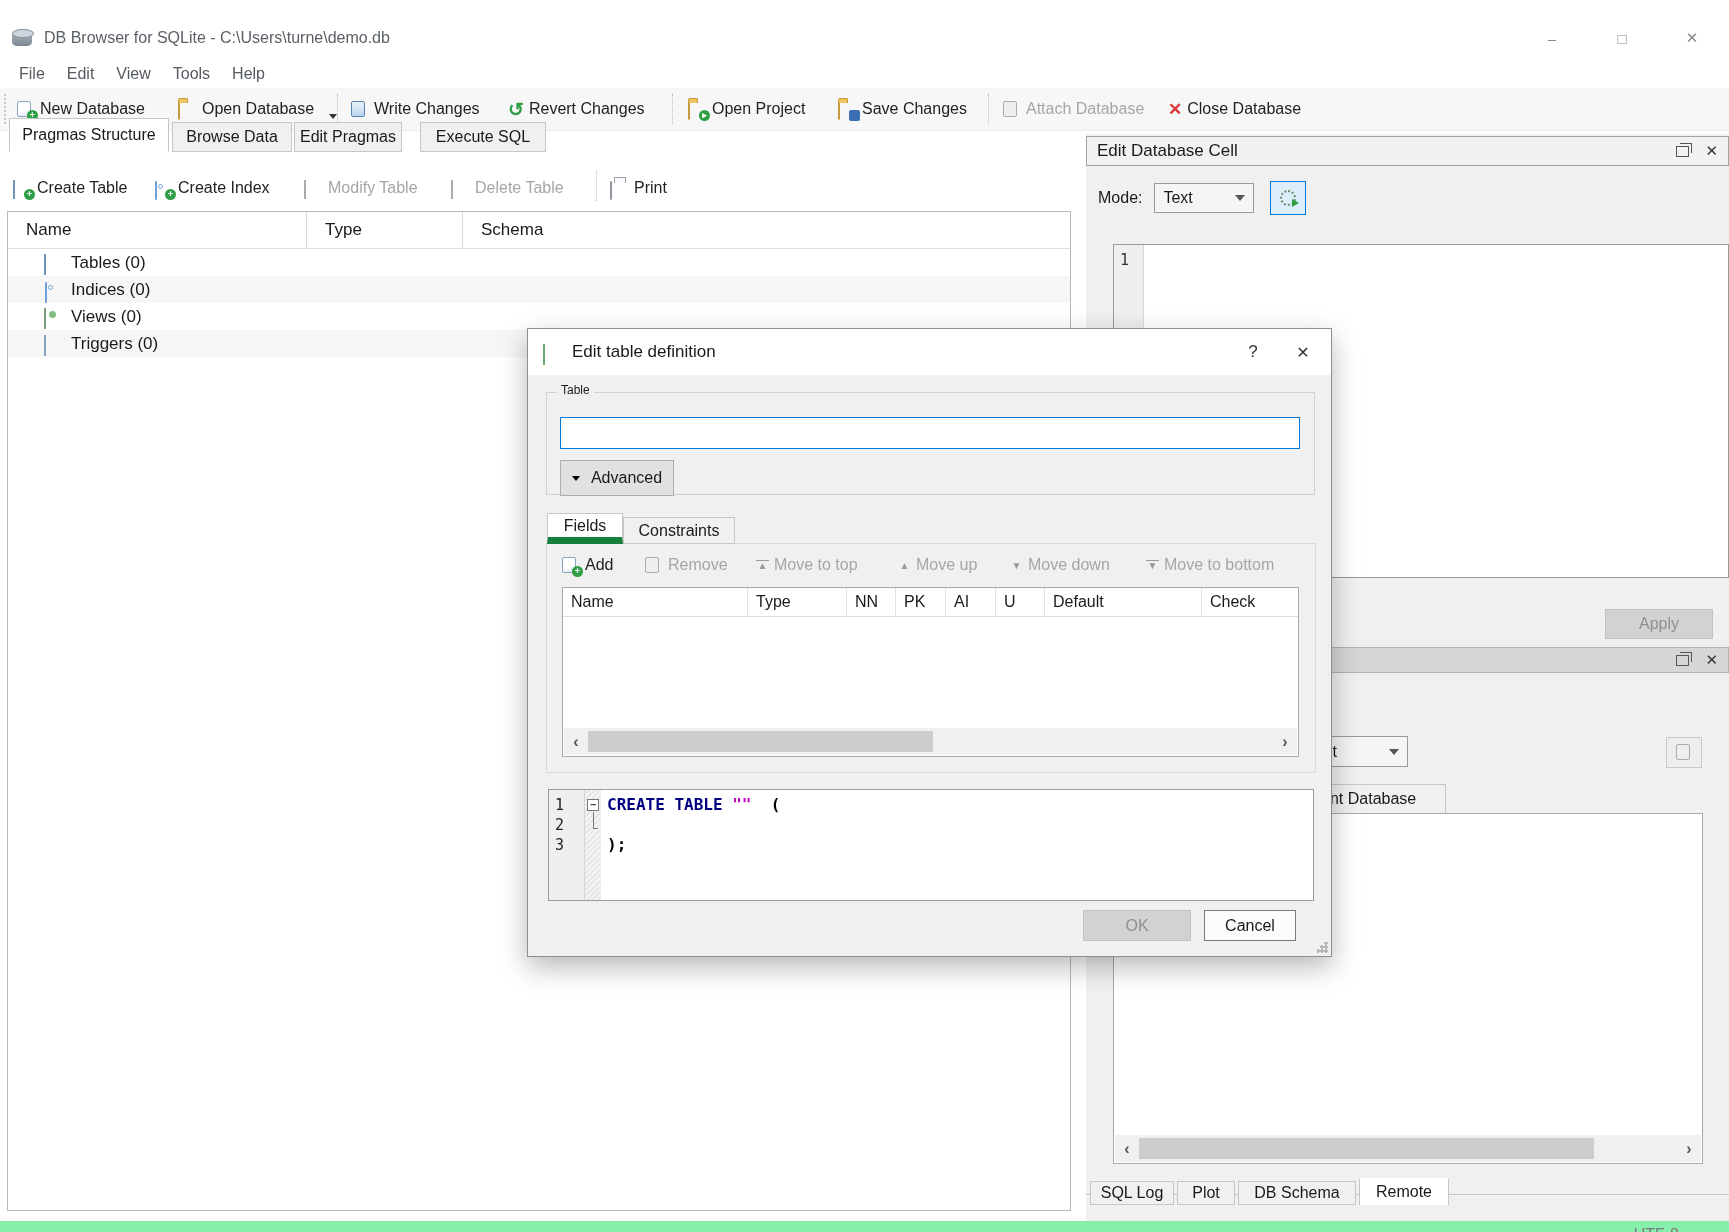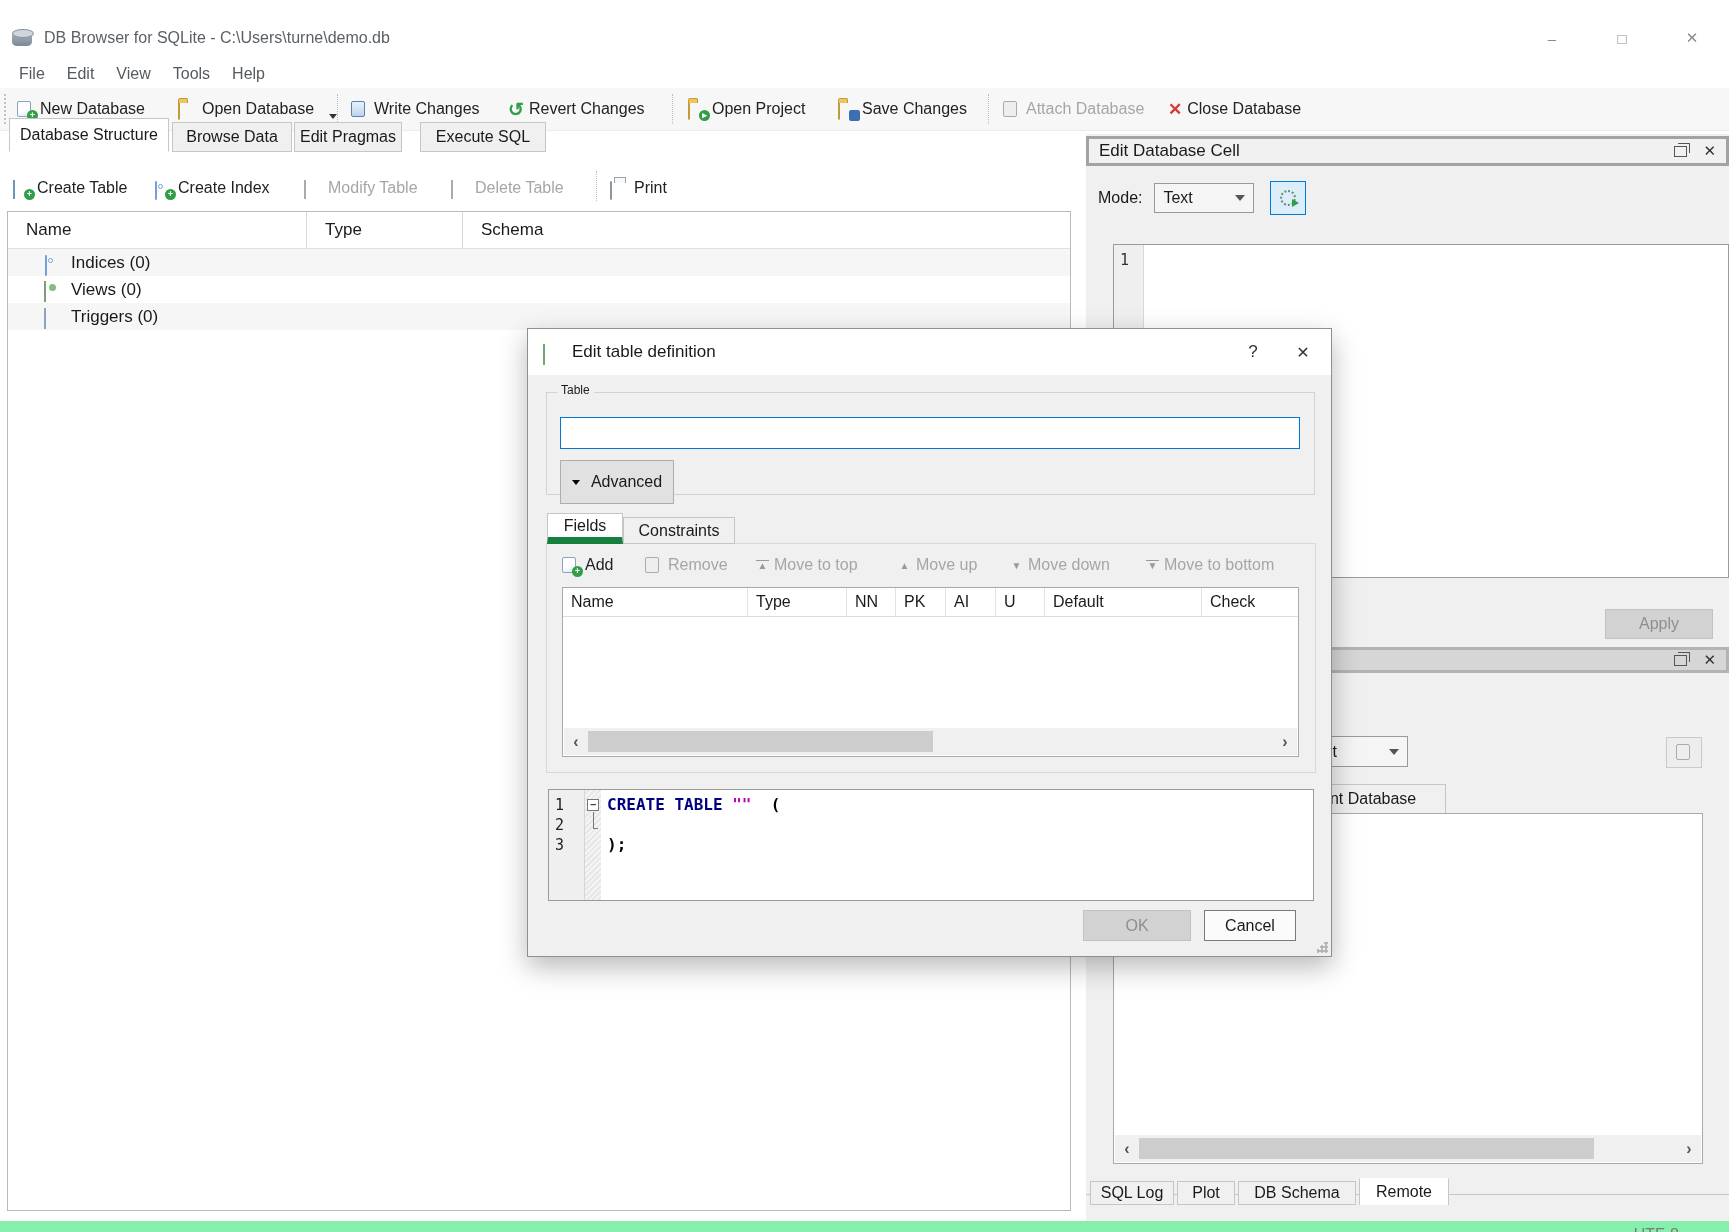--- a/index.html
+++ b/index.html
@@ -24,21 +24,21 @@
   .maintab.active { background:#fff; border-bottom:1px solid #fff; z-index:2; }
   .structbar { left:0; top:151px; width:1071px; height:40px; background:#fff; }
   
   .tree { left:7px; top:195px; width:1064px; height:1000px; background:#fff; border:1px solid #b9b9b9; }
   .tree-h { display:flex; height:37px; border-bottom:1px solid #e0e0e0; font-size:17px; align-items:center; }
   .tree-hc { padding-left:18px; height:100%; display:flex; align-items:center; border-right:1px solid #d8d8d8; }
   .tree-row { display:flex; align-items:center; height:27px; font-size:17px; padding-left:36px; gap:8px; }
   .tree-row.alt { background:#f6f6f6; }
   
   .panel { background:#f0f0f0; }
-  .ptitle { border:3px solid #a3a3a3; background:#f1f1f1; display:flex; align-items:center; padding:0 10px; font-size:17px;justify-content:flex-end; }
+  .ptitle { border:1px solid #a3a3a3; background:#f1f1f1; display:flex; align-items:center; padding:0 10px; font-size:17px;justify-content:flex-end; }
   .dock-ic { width:13px; height:11px; border:1px solid #555; position:relative; background:#f1f1f1; }
   .dock-ic::before { content:""; position:absolute; left:3px; top:-4px; width:11px; height:9px; border:1px solid #555; border-bottom:none; border-left:none; }
   .xglyph { color:#333; font-size:15px; }
   .combo { background:#f5f5f5; border:1px solid #9a9a9a; display:flex; align-items:center; justify-content:space-between; padding:0 8px; font-size:16px; }
   .chev { width:0; height:0; border-left:5px solid transparent; border-right:5px solid transparent; border-top:6px solid #555; }
   .btn { display:flex; align-items:center; justify-content:center; font-size:16px; border:1px solid #adadad; background:#e1e1e1; }
   .btn.disb { background:#d2d2d2; border-color:#c2c2c2; color:#8f8f8f; }
   .btn.cancel { background:#fbfbfb; border:1px solid #7a7a7a; }
   .icbtn { position:absolute; top:160px; width:38px; height:36px; display:flex; align-items:center; justify-content:center; border-radius:2px; }
   .icbtn.sel { background:#cde8ff; border:1px solid #98c8ec; width:44px; height:42px; top:157px; }
@@ -178,21 +178,21 @@
         <span class="doc gray"></span>
       </span>
     <span>Attach Database</span>
   </div>
   <div class="tb-item" style="left:1168px">
     <span class="xred">✕</span>
     <span>Close Database</span>
   </div>
 </div>
 
-<div class="maintab active" style="left:9px; top:118px; width:160px; height:34px">Database Structure</div>
+<div class="maintab active" style="left:9px; top:118px; width:160px; height:34px">Pragmas Structure</div>
 <div class="maintab" style="left:172px; top:122px; width:120px; height:30px">Browse Data</div>
 <div class="maintab" style="left:294px; top:122px; width:108px; height:30px">Edit Pragmas</div>
 <div class="maintab" style="left:420px; top:122px; width:126px; height:30px">Execute SQL</div>
 
 <div class="abs structbar">
   <div class="tb-item" style="left:13px">
     <span class="ic"><span class="grid"></span><i class="badge green">+</i></span>
     <span>Create Table</span>
   </div>
   <div class="tb-item" style="left:154px">
@@ -212,20 +212,24 @@
     <span class="ic"><span class="printer"></span></span>
     <span>Print</span>
   </div>
 </div>
 
 <div class="abs tree">
   <div class="tree-h">
     <div class="tree-hc" style="width:299px">Name</div>
     <div class="tree-hc" style="width:156px">Type</div>
     <div class="tree-hc" style="flex:1; border-right:none">Schema</div>
+  </div>
+  <div class="tree-row">
+    <span class="ic"><span class="grid"></span></span>
+    <span>Tables (0)</span>
   </div>
   <div class="tree-row alt">
     <span class="ic"><span class="tagic"></span></span>
     <span>Indices (0)</span>
   </div>
   <div class="tree-row">
     <span class="ic"><span class="viewic"></span></span>
     <span>Views (0)</span>
   </div>
   <div class="tree-row alt">
@@ -342,21 +346,21 @@
     <span>Edit table definition</span>
     <span style="flex:1"></span>
     <span style="width:44px; text-align:center; font-size:17px; color:#333">?</span>
     <span style="width:56px; text-align:center; font-size:16px; color:#333">✕</span>
   </div>
 
   <div class="groupbox" style="left:18px; top:63px; width:769px; height:103px">
     <span class="gb-label">Table</span>
   </div>
   <input class="txtin" style="left: 32px; top: 88px; width: 740px; height: 32px;" value="">
-  <div class="btn" style="position:absolute; left:32px; top:131px; width:114px; height:44px; gap:11px">
+  <div class="btn" style="position:absolute; left:32px; top:131px; width:114px; height:36px; gap:11px">
     <span class="caret-dn" style="border-top-color:#000"></span>
     <span>Advanced</span>
   </div>
 
   <div class="pane" style="left:18px; top:214px; width:770px; height:230px"></div>
   <div class="dtab active" style="left:19px; top:184px; width:76px; height:31px">Fields</div>
   <div class="dtab" style="left:95px; top:188px; width:112px; height:27px">Constraints</div>
 
   <div class="fact" style="left:33px">
     <span class="ic">

